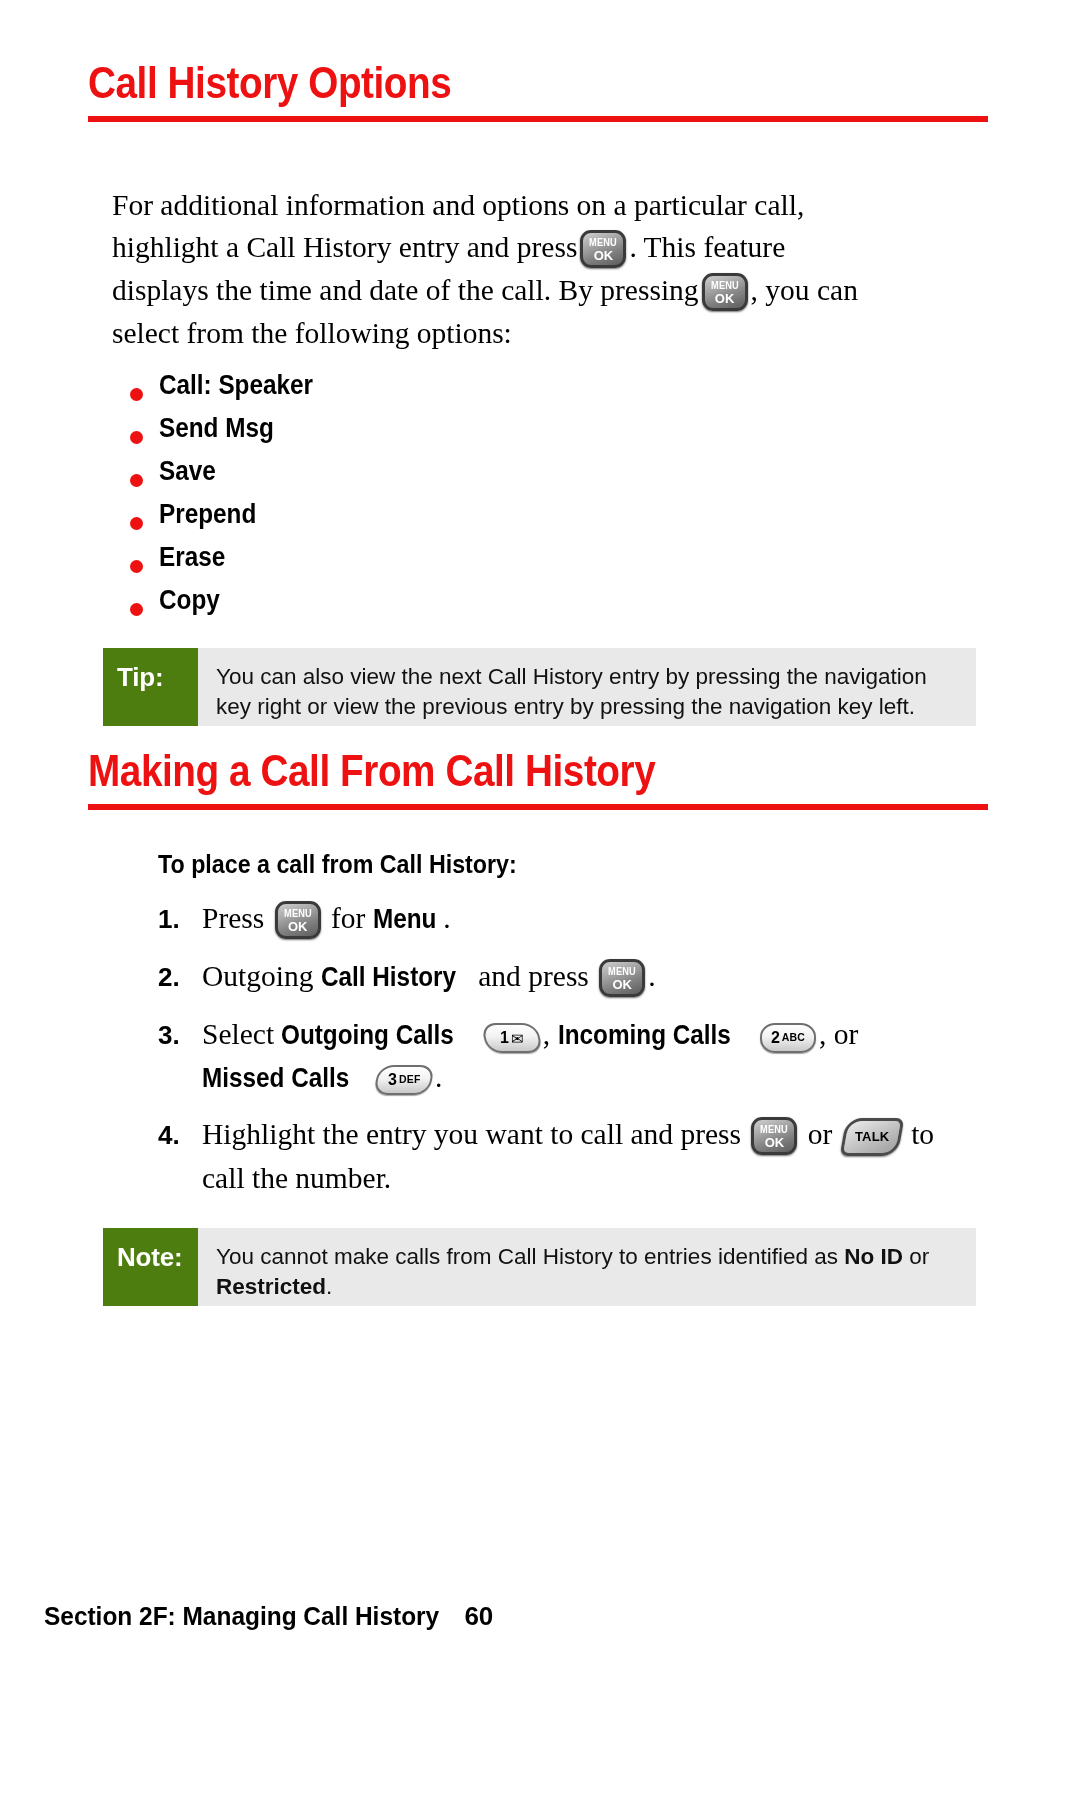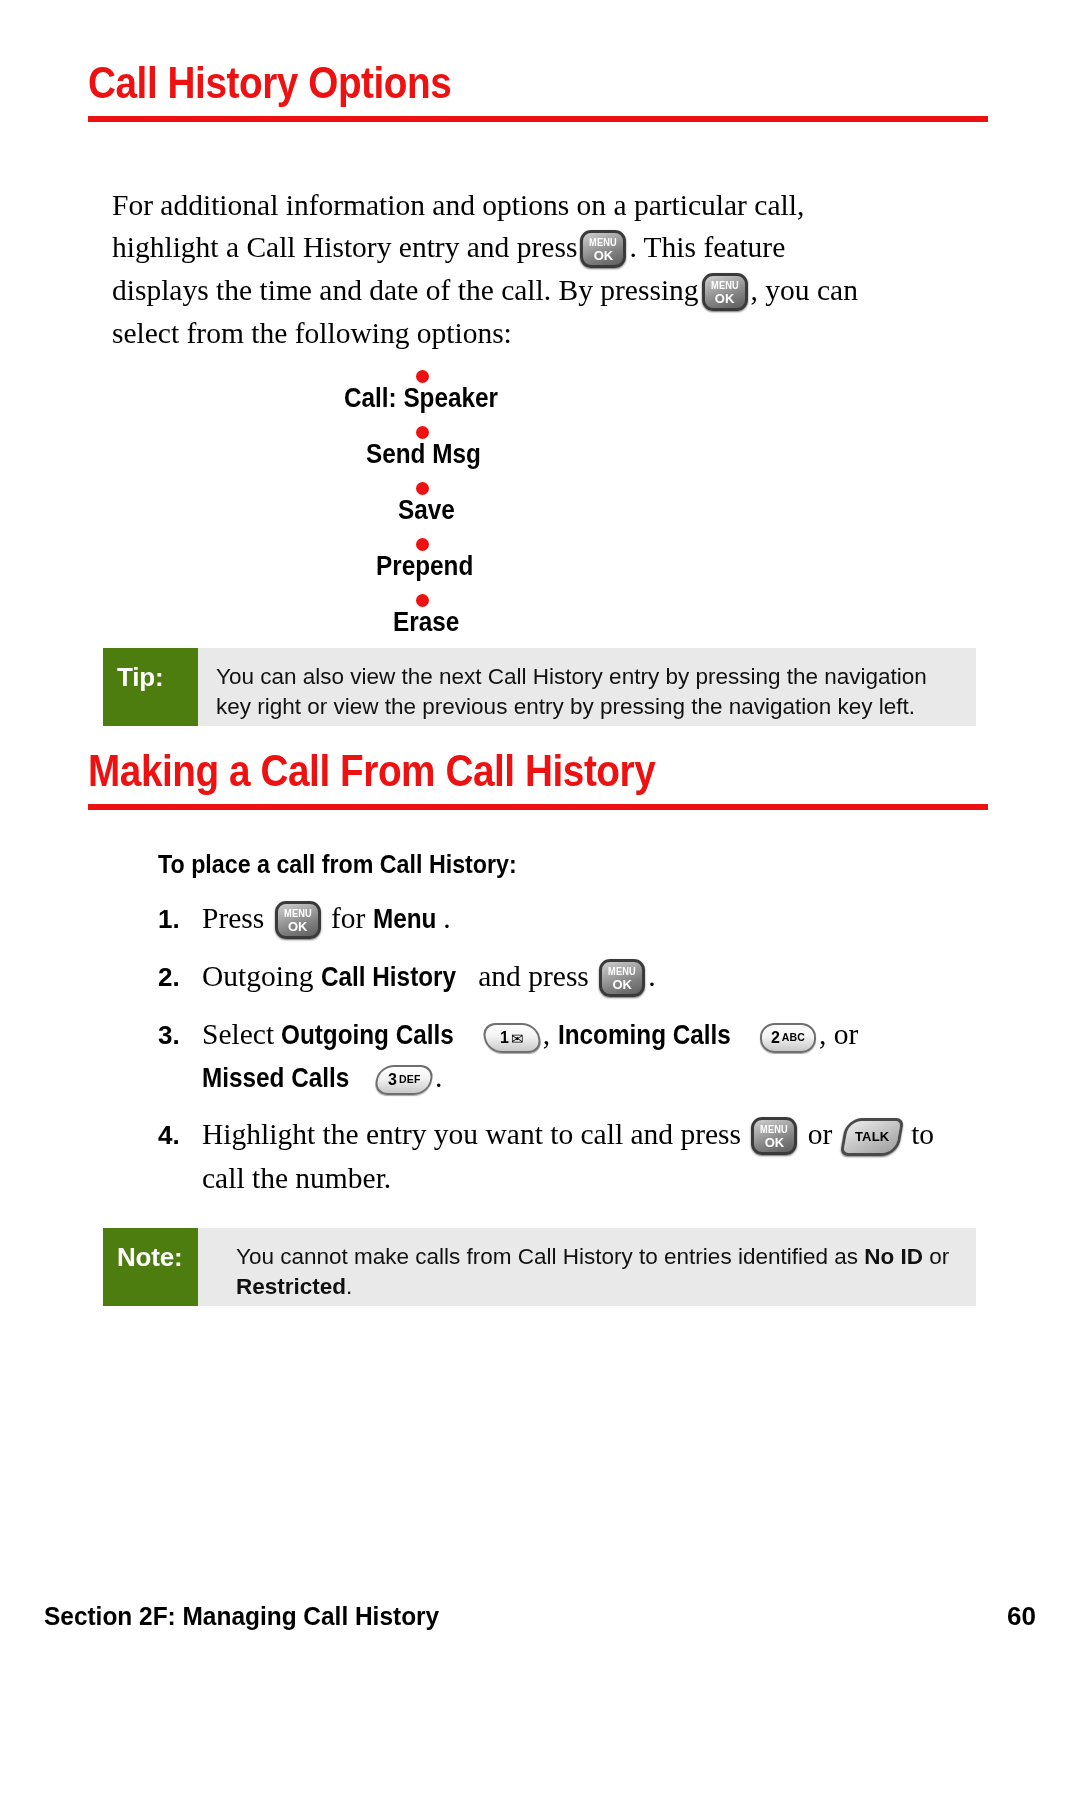--- a/index.html
+++ b/index.html
@@ -49,23 +49,22 @@
   }
 
   
   .bullets {
     list-style: none;
     margin: 22px 0 0 0;
     padding: 0;
   }
   .bullets li {
     display: flex;
-    align-items: center;
+    align-items: flex-end;
     margin-bottom: 12px;
-    flex-direction: column;
   }
   .bullet-dot {
     width: 13px;
     height: 13px;
     border-radius: 50%;
     background: #ee1111;
     flex: 0 0 auto;
     margin-right: 16px;
   }
   .bullet-label {
@@ -256,21 +255,20 @@
     letter-spacing: 0.2px;
   }
 
   
   .footer {
     position: absolute;
     left: 44px;
     right: 44px;
     bottom: 52px;
     display: flex;
-    justify-content: space-between;
     align-items: baseline;
     font-family: "Liberation Sans Narrow", "Liberation Sans", sans-serif;
     font-weight: bold;
     font-size: 26px;
   }
   .footer .fsec { transform: scaleX(0.94); transform-origin: left center; }
 </style>
 </head>
 <body>
 
@@ -375,21 +373,21 @@
           <span class="key key-talk">
               <span>TALK</span>
             </span>
           <span>to call the number.</span>
         </span>
       </li>
 
     </ol>
   </div>
 
-  <div class="callout" style="position:absolute; left:103px; top:1228px; width:873px; height:78px;gap:20px;">
+  <div class="callout" style="position:absolute; left:103px; top:1228px; width:873px; height:78px;">
     <div class="callout-label">Note:</div>
     <div class="callout-body"><span>You cannot make calls from Call History to entries identified as </span><b>No ID</b><span> or </span><b>Restricted</b><span>.</span></div>
   </div>
 
   <div class="footer">
     <span class="fsec">Section 2F: Managing Call History</span>
     <span>60</span>
   </div>
 
 </div>

